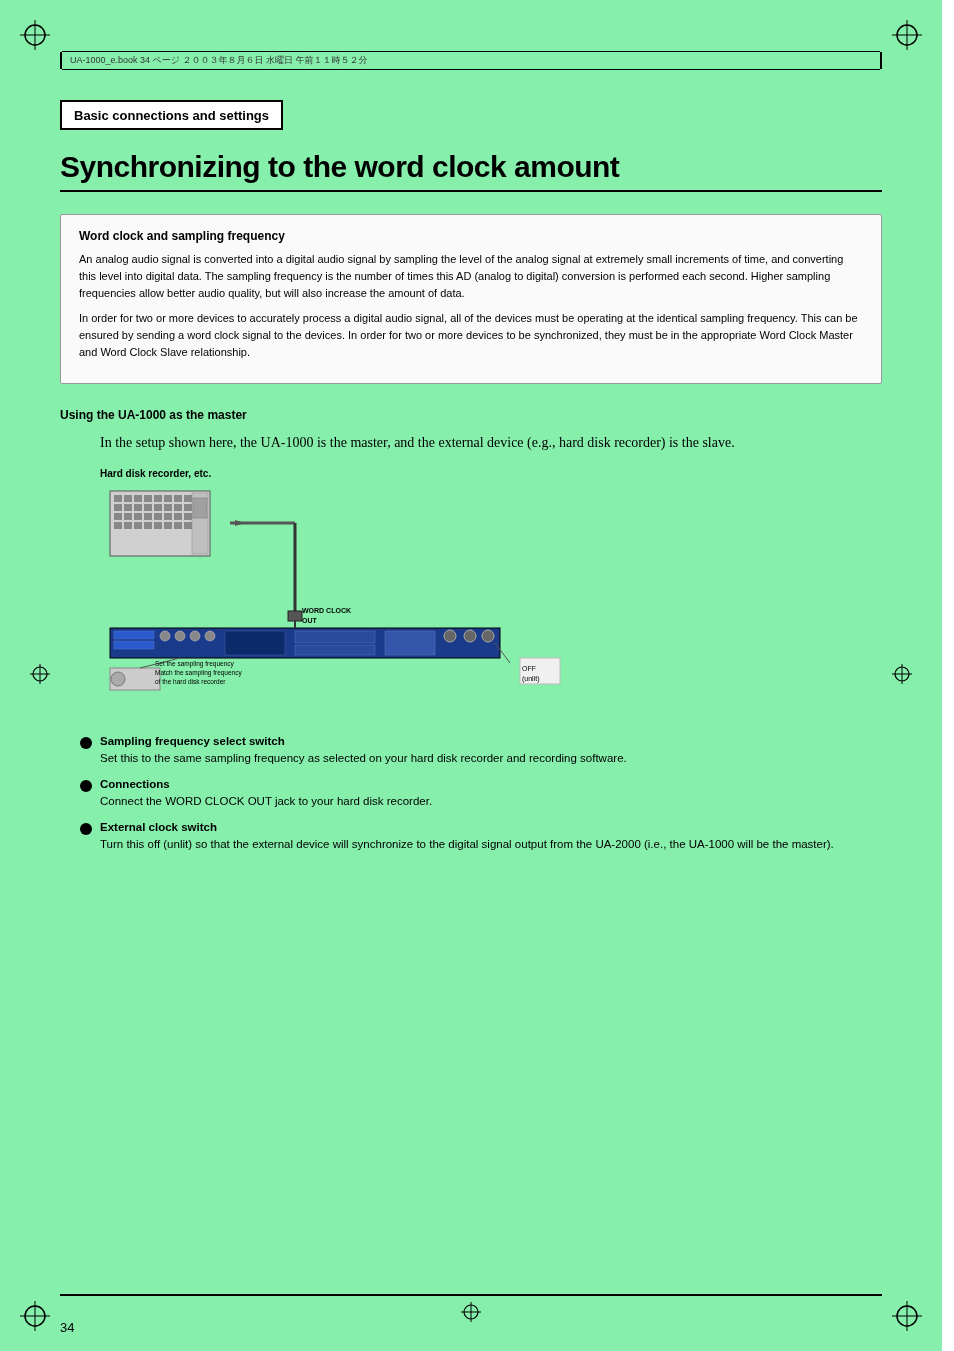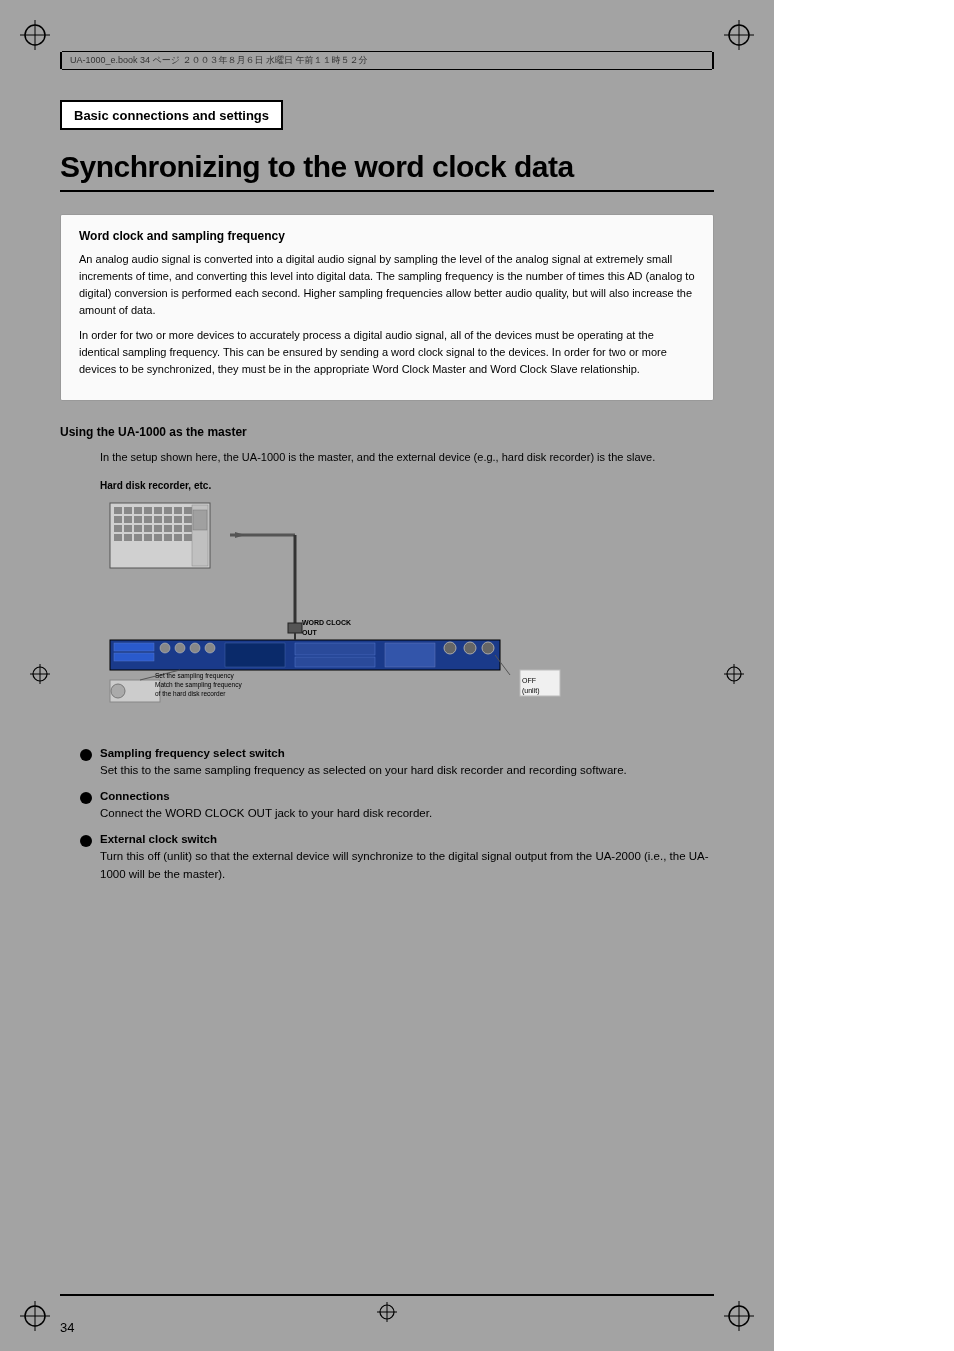--- a/index.html
+++ b/index.html
@@ -6,23 +6,23 @@
     body {
       width: 954px;
       min-height: 1351px;
       background: #ffffff;
       font-family: 'Times New Roman', Times, serif;
       color: #000000;
       position: relative;
     }
 
     .page-container {
-      width: 774px;
+      width: 942px;
       min-height: 1351px;
-      background: #a3a3a3;
+      background: #86efac;
       position: relative;
       padding: 12px;
     }
 
     
     .corner-mark {
       position: absolute;
       width: 30px;
       height: 30px;
     }
@@ -124,22 +124,22 @@
     
     .section-heading {
       font-size: 12px;
       font-weight: bold;
       font-family: Arial, sans-serif;
       margin-bottom: 10px;
     }
 
     
     .body-text {
-      font-family: Liberation Sans, sans-serif;
-      font-size: 11px;
+      font-family: Liberation Serif, serif;
+      font-size: 14px;
       line-height: 1.55;
       margin-bottom: 14px;
       margin-left: 40px;
     }
 
     
     .diagram-area {
       margin-left: 40px;
       margin-bottom: 18px;
       position: relative;
@@ -277,21 +277,21 @@
   </div>
 
   <div class="content">
 
     
     <div class="section-label-box">
       <span>Basic connections and settings</span>
     </div>
 
     
-    <h1 class="main-title">Synchronizing to the word clock data</h1>
+    <h1 class="main-title">Synchronizing to the word clock amount</h1>
 
     
     <div class="info-box">
       <div class="info-box-title">Word clock and sampling frequency</div>
       <p class="info-box-text">An analog audio signal is converted into a digital audio signal by sampling the level of the analog signal at extremely small increments of time, and converting this level into digital data. The sampling frequency is the number of times this AD (analog to digital) conversion is performed each second. Higher sampling frequencies allow better audio quality, but will also increase the amount of data.</p>
       <p class="info-box-text">In order for two or more devices to accurately process a digital audio signal, all of the devices must be operating at the identical sampling frequency. This can be ensured by sending a word clock signal to the devices. In order for two or more devices to be synchronized, they must be in the appropriate Word Clock Master and Word Clock Slave relationship.</p>
     </div>
 
     
     <h2 class="section-heading">Using the UA-1000 as the master</h2>

